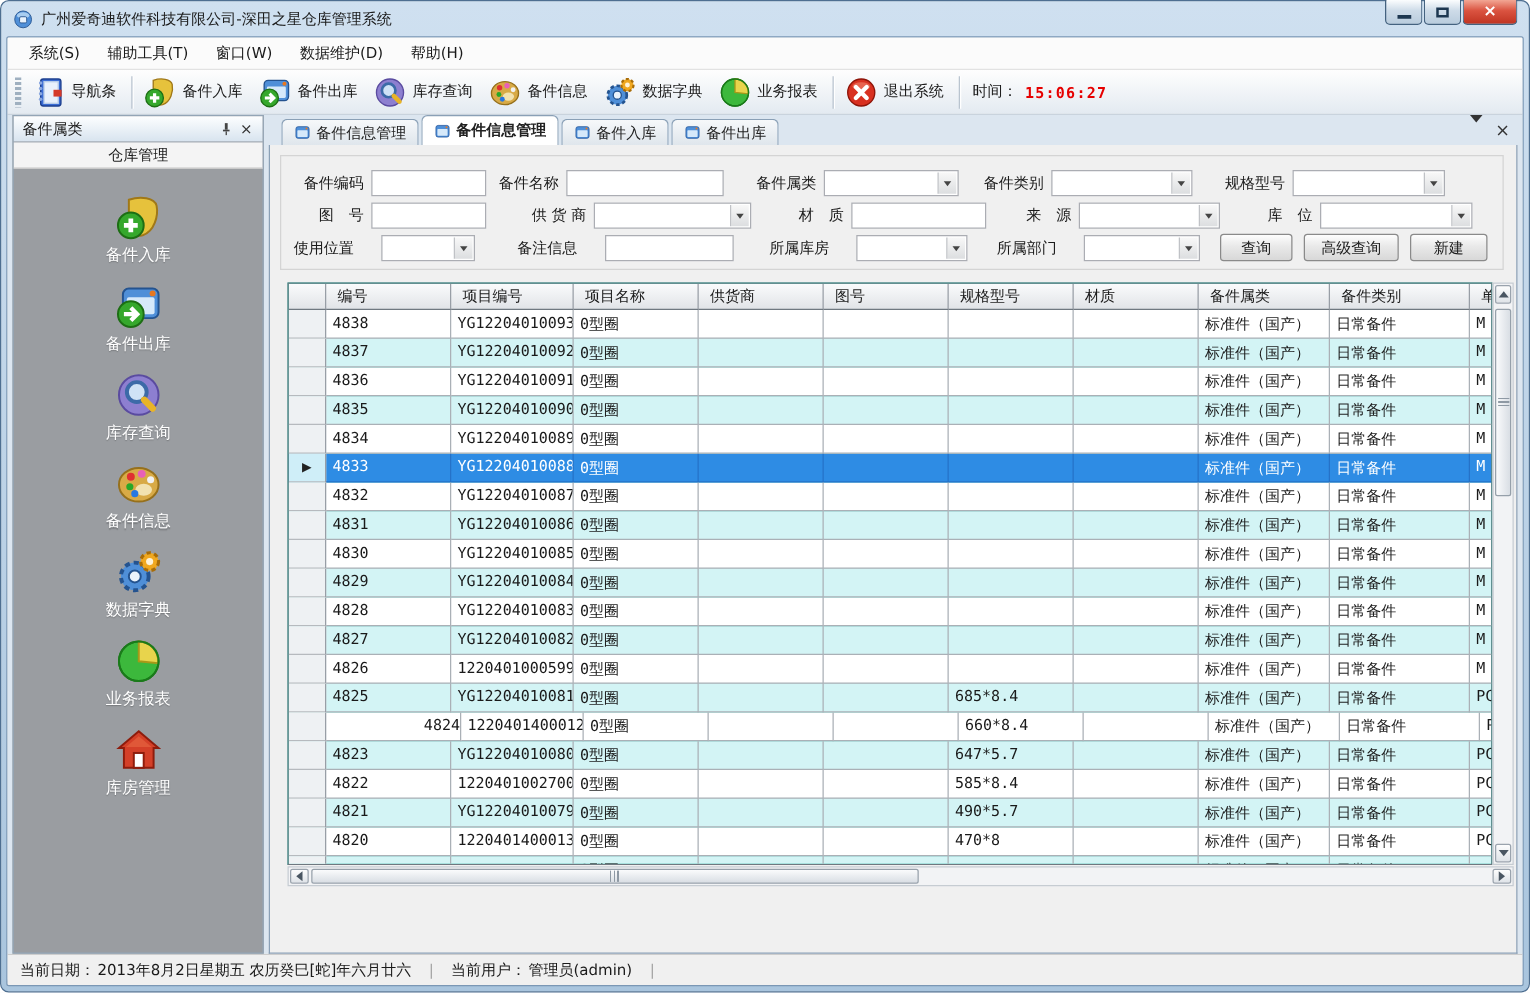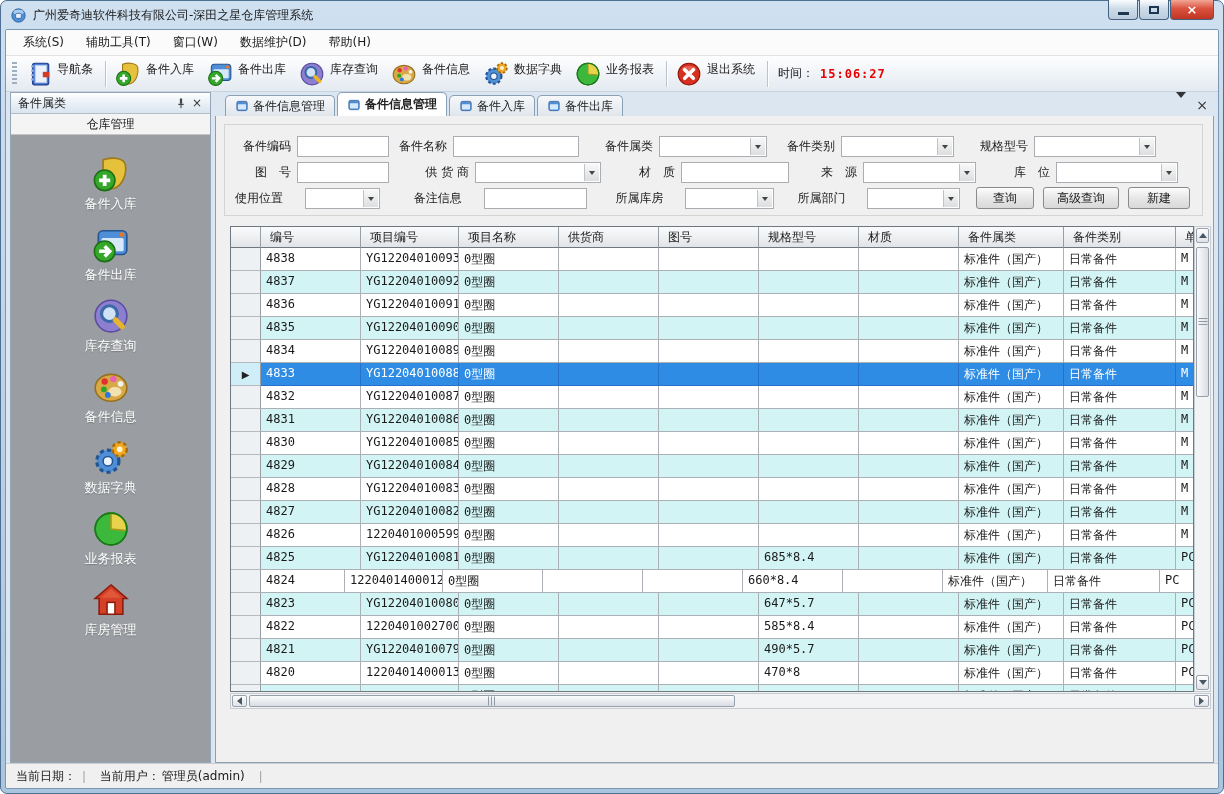--- a/index.html
+++ b/index.html
@@ -25,21 +25,21 @@
   #app { position:absolute; left:4px; right:4px; top:28px; bottom:4px; background:#f0f0f0;
     border:1px solid #7a97b5; border-radius:2px; overflow:hidden; }
   .menubar { position:absolute; top:0; left:0; right:0; height:26px; background:#fbfbfb;
     border-bottom:1px solid #e2e2e2; display:flex; align-items:center; padding-left:6px; }
   .menu-item { padding:4px 11px; cursor:default; }
   .toolbar { position:absolute; top:26px; left:0; right:0; height:36px;
     background:linear-gradient(#fefefe,#eef2f6 60%,#e3eaf1); border-bottom:1px solid #c9d3dd;
     display:flex; align-items:center; padding-left:4px; }
   .tb-grip { width:5px; height:24px; margin:0 4px 0 2px;
     background:repeating-linear-gradient(to bottom,#9fb0c0 0 2px,transparent 2px 4px); }
-  .tb-item { display:flex; gap:5px; padding:3px 8px 3px 5px; border-radius:3px; cursor:default; }
+  .tb-item { display:flex; align-items:center; gap:5px; padding:3px 8px 3px 5px; border-radius:3px; cursor:default; }
   .tb-item .ticon { width:26px; height:26px; }
   .tb-sep { width:1px; height:26px; background:#b9c4cf; margin:0 4px; box-shadow:1px 0 0 #fff; }
   .tb-time { display:flex; align-items:center; gap:6px; margin-left:6px; }
   .time-red { color:#e60000; font-weight:bold; font-family:"DejaVu Sans Mono",monospace; letter-spacing:1px; }
 
   
   .workspace { position:absolute; top:62px; bottom:25px; left:0; right:0; background:#dce6f0; display:flex; }
   .sidebar { width:201px; margin-left:4px; display:flex; flex-direction:column;
     border:1px solid #93a5b6; background:#9a9da1; }
   .sb-head { height:21px; background:linear-gradient(#fdfeff,#d8e4ef); border-bottom:1px solid #b4bec8;
@@ -681,21 +681,21 @@
                 <div class="g-cell" style="width: 100px;"></div>
                 <div class="g-cell" style="width: 100px;"></div>
                 <div class="g-cell" style="width: 100px;">685*8.4</div>
                 <div class="g-cell" style="width: 100px;"></div>
                 <div class="g-cell" style="width: 105px;">标准件（国产）</div>
                 <div class="g-cell" style="width: 112px;">日常备件</div>
                 <div class="g-cell" style="width: 60px;">PC</div>
               </div>
               <div class="g-row">
                 <div class="g-selcell" style="width: 30px;"></div>
-                <div class="g-cell" style="width: 84px;">4824</div>
+                <div class="g-cell" style="width: 108px; text-align: right;">4824</div>
                 <div class="g-cell" style="width: 98px;">1220401400012</div>
                 <div class="g-cell" style="width: 100px;">0型圈</div>
                 <div class="g-cell" style="width: 100px;"></div>
                 <div class="g-cell" style="width: 100px;"></div>
                 <div class="g-cell" style="width: 100px;">660*8.4</div>
                 <div class="g-cell" style="width: 100px;"></div>
                 <div class="g-cell" style="width: 105px;">标准件（国产）</div>
                 <div class="g-cell" style="width: 112px;">日常备件</div>
                 <div class="g-cell" style="width: 60px;">PC</div>
               </div>
@@ -789,19 +789,20 @@
                 <span class="tri-rt"></span>
               </div>
           </div>
 
         </div>
       </div>
     </div>
 
     <div class="statusbar">
       <span style="margin-right:-8px;">当前日期：</span>
+      <span>2013年8月2日星期五 农历癸巳[蛇]年六月廿六</span>
       <span style="color:#888;">｜</span>
       <span style="margin-right:-8px;">当前用户：</span>
       <span>管理员(admin)</span>
       <span style="color:#888;">｜</span>
     </div>
   </div>
 </div>
 
 </body></html>

